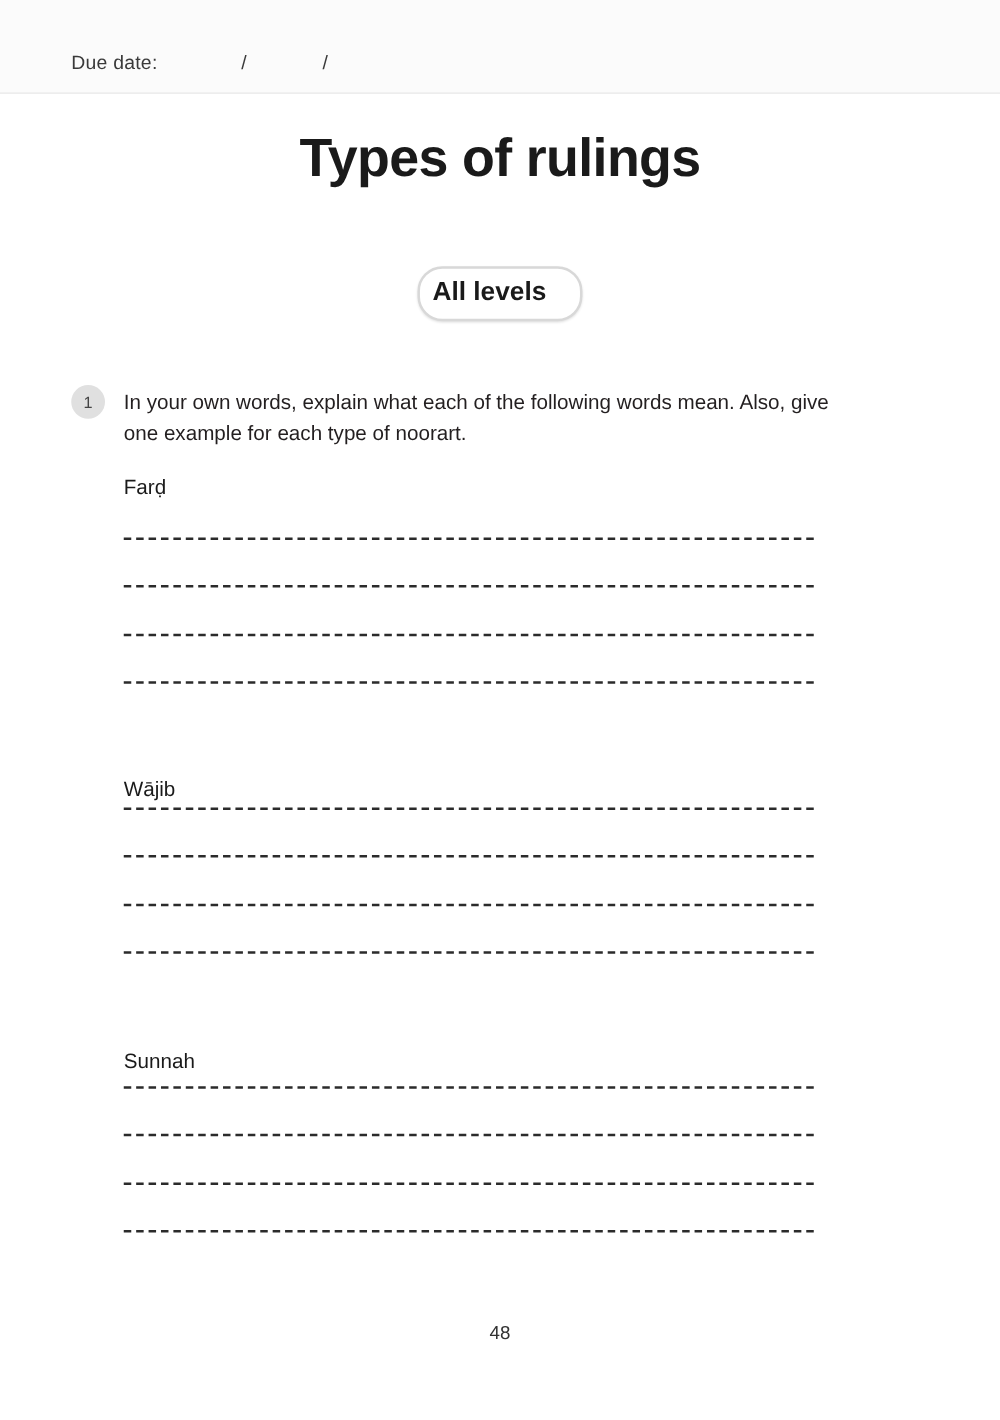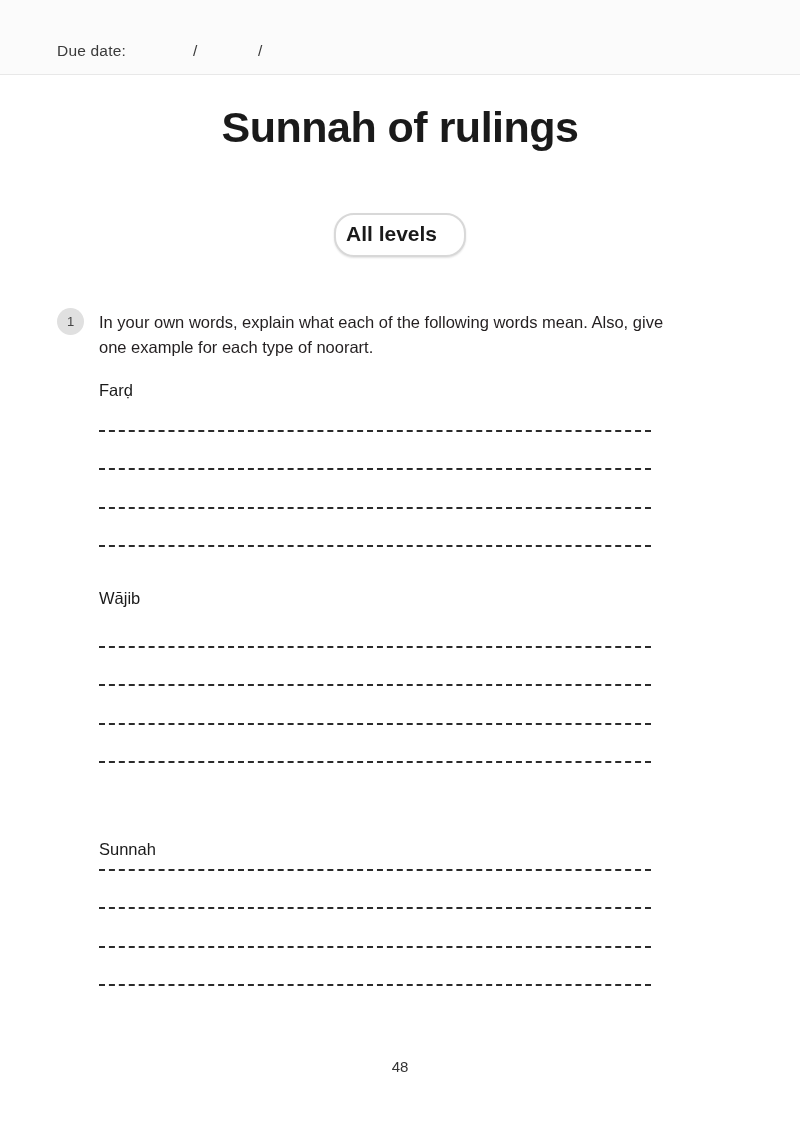--- a/index.html
+++ b/index.html
@@ -157,34 +157,34 @@
 <body>
 
 <div class="page">
 
   <div class="header-band"></div>
 
   <div class="due-date">Due date:</div>
   <div class="slash-1">/</div>
   <div class="slash-2">/</div>
 
-  <div class="title">Sunnah of rulings</div>
+  <div class="title">Types of rulings</div>
 
   <div class="level-pill">All levels</div>
 
   <div class="q-number">1</div>
   <div class="q-text">In your own words, explain what each of the following words mean. Also, give one example for each type of noorart.</div>
 
   <div class="section-label" style="top:381px;">Farḍ</div>
   <div class="dash-line" style="top:430px;"></div>
   <div class="dash-line" style="top:468px;"></div>
   <div class="dash-line" style="top:507px;"></div>
   <div class="dash-line" style="top:545px;"></div>
 
-  <div class="section-label" style="top:589px;">Wājib</div>
+  <div class="section-label" style="top:623px;">Wājib</div>
   <div class="dash-line" style="top:646px;"></div>
   <div class="dash-line" style="top:684px;"></div>
   <div class="dash-line" style="top:723px;"></div>
   <div class="dash-line" style="top:761px;"></div>
 
   <div class="section-label" style="top:820px;margin-top:20px;">Sunnah</div>
   <div class="dash-line" style="top:869px;"></div>
   <div class="dash-line" style="top:907px;"></div>
   <div class="dash-line" style="top:946px;"></div>
   <div class="dash-line" style="top:984px;"></div>

